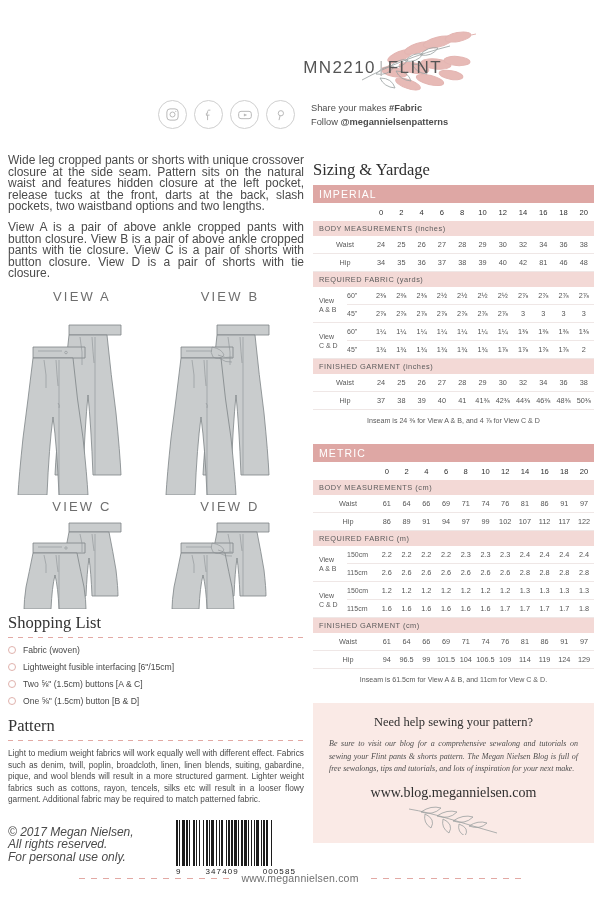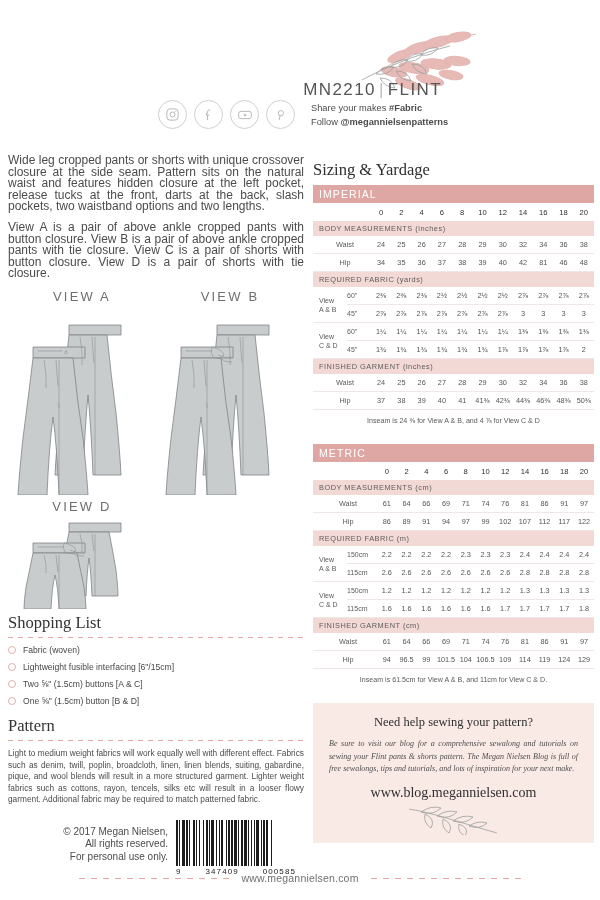--- a/index.html
+++ b/index.html
@@ -9,21 +9,21 @@
     font-family: "Liberation Sans", sans-serif;
     color: #4a4a4a;
     position: relative;
     overflow: hidden;
   }
 
   
   .header { position: relative; height: 145px; }
   .sprig-wrap { position: absolute; right: 120px; top: 28px; width: 190px; height: 78px; }
   .pattern-code {
-    position: absolute; left: 0; right: 158px; top: 80px;
+    position: absolute; left: 0; right: 158px; top: 58px;
     text-align: right;
     font-family: "Liberation Sans", sans-serif;
     font-size: 17px; letter-spacing: 1.4px; color: #555;
   }
   .pattern-code .bar { color: #bdbdbd; margin: 0 3px; }
   .social-row { position: absolute; left: 158px; top: 100px; display: flex; align-items: flex-start; gap: 0; }
   .soc-icon { width: 29px; height: 29px; border: 1.1px solid #cfcfcf; border-radius: 50%;
     display: flex; align-items: center; justify-content: center; margin-right: 7px; color: #b9b9b9; }
   .social-text { margin-left: 9px; font-size: 9.3px; line-height: 14px; color: #4d4d4d; padding-top: 1px; }
   .social-text b { font-weight: bold; }
@@ -40,21 +40,21 @@
   .section-head { font-family: "Liberation Serif", serif; font-size: 16.5px; color: #333; font-weight: normal; }
   .dash-rule { height: 1px; margin: 4px 0 7px 0;
     background-image: repeating-linear-gradient(to right, #e2a9a4 0 5px, transparent 5px 10px); }
 
   .shop-item { display: flex; align-items: center; font-size: 8.6px; color: #474747; margin-bottom: 7px; }
   .shop-circle { width: 8px; height: 8px; border: 1px solid #e0b2ad; border-radius: 50%; margin-right: 7px; flex: none; }
 
   .fabrics-p { font-size: 8.3px; line-height: 11.6px; text-align: justify; color: #4b4b4b; }
 
   .footer-left { display: flex; margin-top: 14px; align-items: flex-start; }
-  .copy-block { width: 160px; text-align: right; font-size: 10px; line-height: 12.5px; color: #4b4b4b; padding-top: 6px; }
+  .copy-block { width: 160px; text-align: left; font-size: 12px; line-height: 12.5px; color: #4b4b4b; padding-top: 6px; font-style: italic; }
   .barcode-block { margin-left: 8px; }
   .barcode-bars { height: 46px; display: flex; align-items: flex-end; }
   .barcode-bars i { display: block; background: #1c1c1c; height: 100%; }
   .barcode-digits { font-size: 8px; letter-spacing: 1.1px; color: #1c1c1c; margin-top: 1px;
     display: flex; justify-content: space-between; width: 120px; font-family: "Liberation Sans", sans-serif; }
 
   
   .right-col { position: absolute; left: 313px; top: 160px; width: 281px; }
   .sizing-title { font-family: "Liberation Serif", serif; font-size: 16.5px; color: #2f2f2f; margin-bottom: 5px; font-weight: normal; }
 
@@ -209,20 +209,41 @@
             <path d="M62 48 q8 4 14 2"></path>
               <path d="M63 51 q7 5 13 4"></path>
             <path d="M50 96 q2 2 1 5"></path>
           </g>
         </svg>
       </div>
     </div>
 
     <div class="view-row">
       <div class="view-cell">
+        <div class="view-label">VIEW  C</div>
+        <svg width="148" height="92" viewBox="0 0 148 92">
+          <g fill="#c9cccd" stroke="#7d8486" stroke-width="0.8" stroke-linejoin="round">
+            <path d="M61 6 h52 v9 h-52 z"></path>
+            <path d="M61 15 q-4 20 -7 38 q-2 18 -2 26 h26 q1 -24 3 -38 q2 14 3 38 h26 q0 -8 -2 -26 q-3 -18 -7 -38 z"></path>
+            <path d="M25 26 h52 v10 h-52 z"></path>
+            <path d="M25 36 q-4 20 -7 34 q-2 14 -2 22 h27 q1 -22 4 -34 q3 12 4 34 h27 q0 -8 -2 -22 q-3 -14 -7 -34 z"></path>
+          </g>
+          <g stroke="#8b9193" stroke-width="0.6" fill="none">
+            <path d="M72 17 q3 10 2 18"></path>
+              <path d="M84 17 q1 10 2 17"></path>
+            <path d="M87 17 v62"></path>
+            <path d="M36 38 q3 10 2 18"></path>
+              <path d="M48 38 q1 10 2 17"></path>
+            <path d="M51 38 v54"></path>
+            <path d="M30 30 h24"></path>
+              <circle cx="58" cy="31" r="1.2"></circle>
+          </g>
+        </svg>
+      </div>
+      <div class="view-cell">
         <div class="view-label">VIEW  D</div>
         <svg width="148" height="92" viewBox="0 0 148 92">
           <g fill="#c9cccd" stroke="#7d8486" stroke-width="0.8" stroke-linejoin="round">
             <path d="M61 6 h52 v9 h-52 z"></path>
             <path d="M61 15 q-4 20 -7 38 q-2 18 -2 26 h26 q1 -24 3 -38 q2 14 3 38 h26 q0 -8 -2 -26 q-3 -18 -7 -38 z"></path>
             <path d="M25 26 h52 v10 h-52 z"></path>
             <path d="M25 36 q-4 20 -7 34 q-2 14 -2 22 h27 q1 -22 4 -34 q3 12 4 34 h27 q0 -8 -2 -22 q-3 -14 -7 -34 z"></path>
           </g>
           <g stroke="#8b9193" stroke-width="0.6" fill="none">
             <path d="M72 17 q3 10 2 18"></path>

